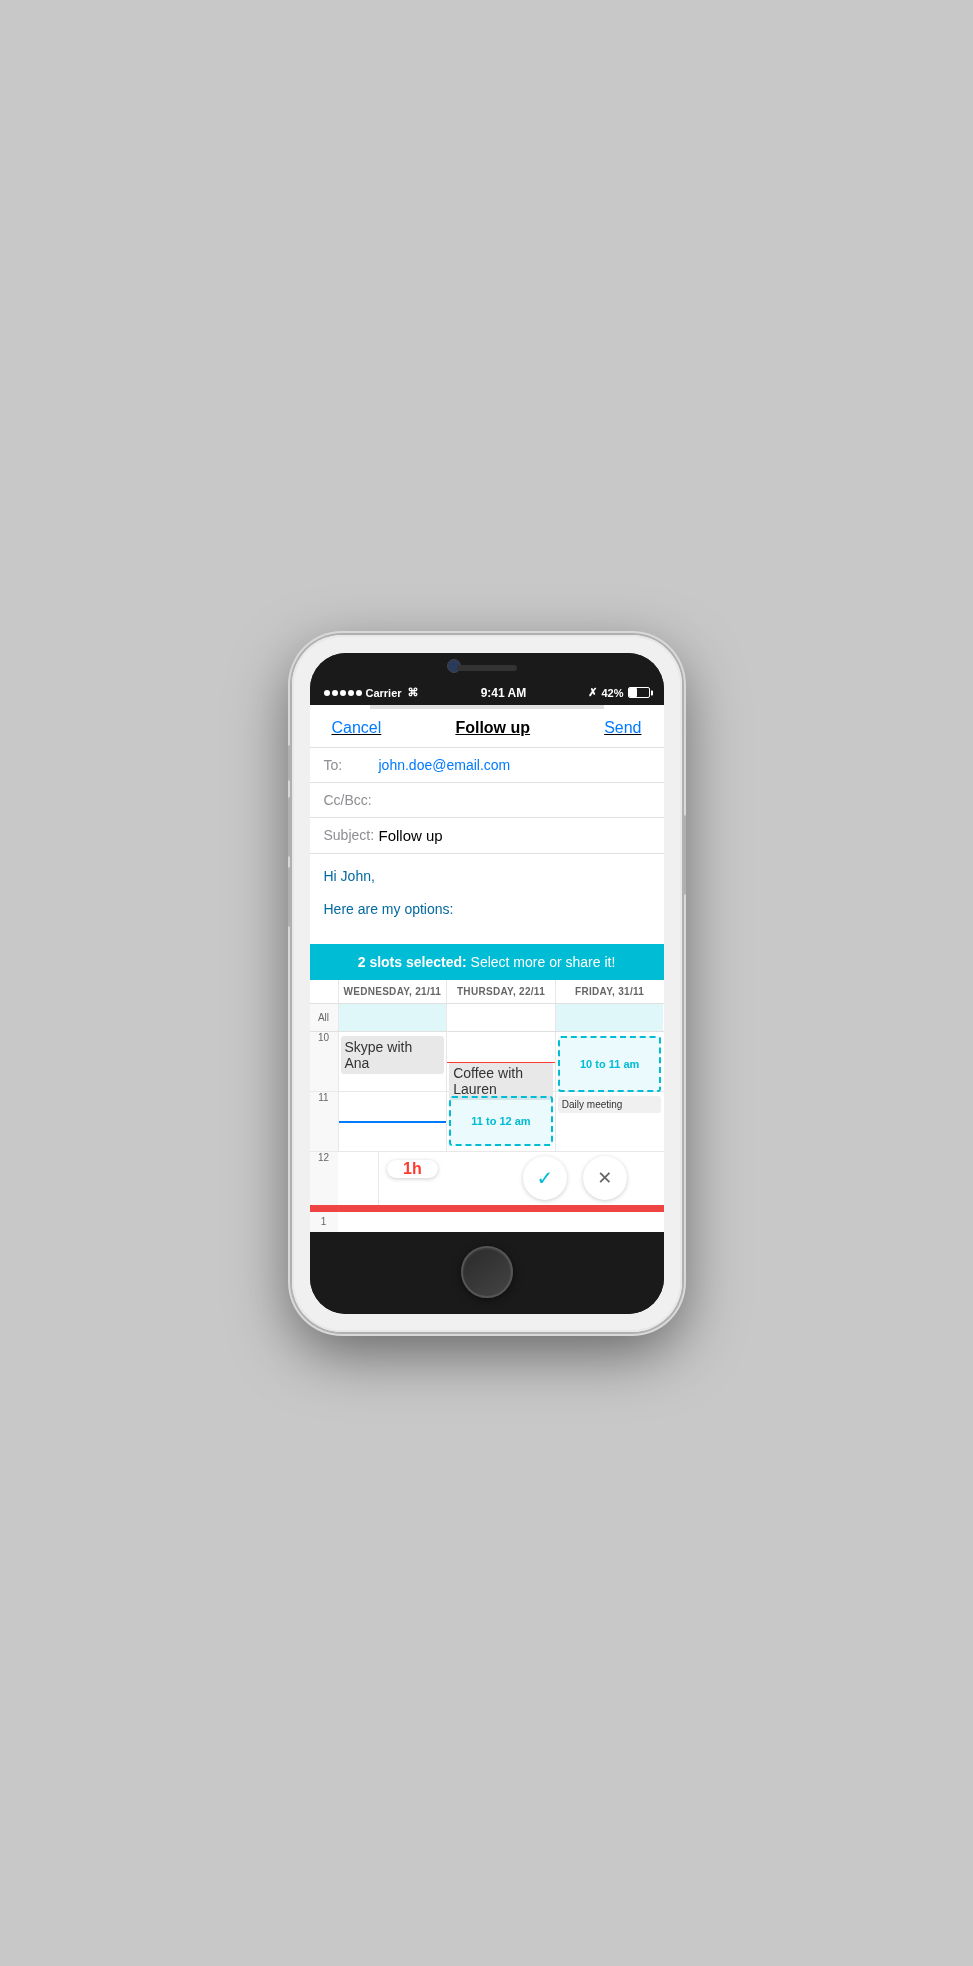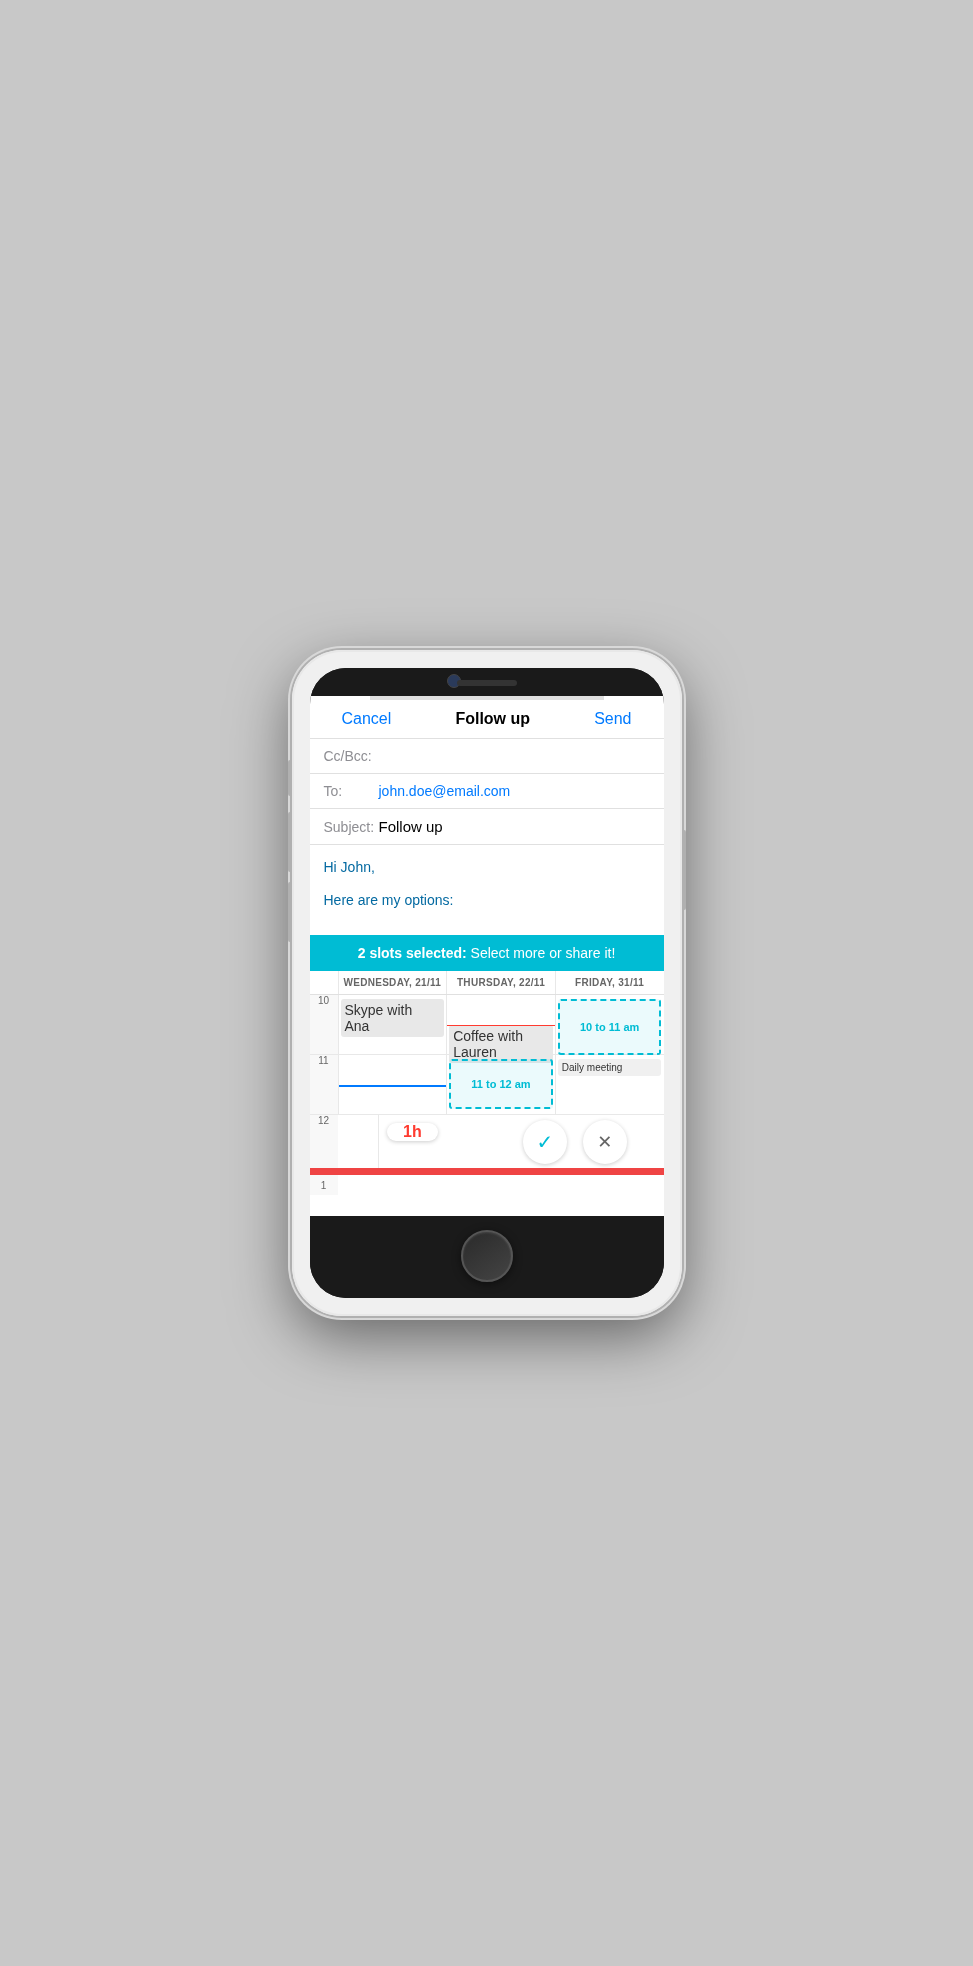--- a/index.html
+++ b/index.html
@@ -192,22 +192,23 @@
       height: 4px;
       background: #e0e0e0;
       margin: 0 60px;
     }
 
     
     .email-header {
       display: flex;
       align-items: center;
       justify-content: space-between;
-      padding: 10px 32px;
+      padding: 10px 22px;
       border-bottom: 1px solid #e0e0e0;
+      text-decoration: underline;
     }
 
     .header-cancel {
       color: #007aff;
       font-size: 16px;
       cursor: pointer;
     }
 
     .header-title {
       font-size: 16px;
@@ -519,38 +520,59 @@
   <div class="btn-left-mid2"></div>
   <div class="btn-right"></div>
 
   <div class="phone-inner">
 
     <div class="phone-top-bar">
       <div class="phone-camera"></div>
       <div class="phone-speaker"></div>
     </div>
 
+    <div class="status-bar">
+      <div class="status-left">
+        <div class="signal-dots">
+          <div class="signal-dot"></div>
+          <div class="signal-dot"></div>
+          <div class="signal-dot"></div>
+          <div class="signal-dot"></div>
+          <div class="signal-dot"></div>
+        </div>
+        <span>Carrier</span>
+        <span class="wifi-icon">⌘</span>
+      </div>
+      <div class="status-center">9:41 AM</div>
+      <div class="status-right">
+        <span>✗</span>
+        <span>42%</span>
+        <span class="battery-bar">
+          <div class="battery-fill"></div>
+        </span>
+      </div>
+    </div>
 
     <div class="phone-screen">
 
       <div class="scroll-indicator"></div>
 
       <div class="email-header">
         <span class="header-cancel">Cancel</span>
         <span class="header-title">Follow up</span>
         <span class="header-send">Send</span>
       </div>
 
       <div class="email-field">
-        <span class="field-label">Cc/Bcc:</span>
-      </div>
-
-      <div class="email-field">
         <span class="field-label">To:</span>
         <span class="field-value-blue">john.doe@email.com</span>
+      </div>
+
+      <div class="email-field">
+        <span class="field-label">Cc/Bcc:</span>
       </div>
 
       <div class="email-field">
         <span class="field-label">Subject:</span>
         <span class="field-value-dark">Follow up</span>
       </div>
 
       <div class="email-body">
         <p>Hi John,</p>
         <p>Here are my options:</p>
@@ -563,20 +585,26 @@
 
       <div class="cal-grid">
 
         <div class="cal-header-row">
           <div class="cal-header-cell"></div>
           <div class="cal-header-cell">WEDNESDAY, 21/11</div>
           <div class="cal-header-cell">THURSDAY, 22/11</div>
           <div class="cal-header-cell">FRIDAY, 31/11</div>
         </div>
 
+        <div class="cal-all-row">
+          <div class="cal-all-label">All</div>
+          <div class="cal-all-cell teal-light"></div>
+          <div class="cal-all-cell"></div>
+          <div class="cal-all-cell teal-light"></div>
+        </div>
 
         <div class="cal-row">
           <div class="cal-time-label">10</div>
 
           <div class="cal-cell">
             <div class="event-block">Skype with Ana</div>
           </div>
 
           <div class="cal-cell">
             <div class="event-block coffee">Coffee with Lauren</div>

